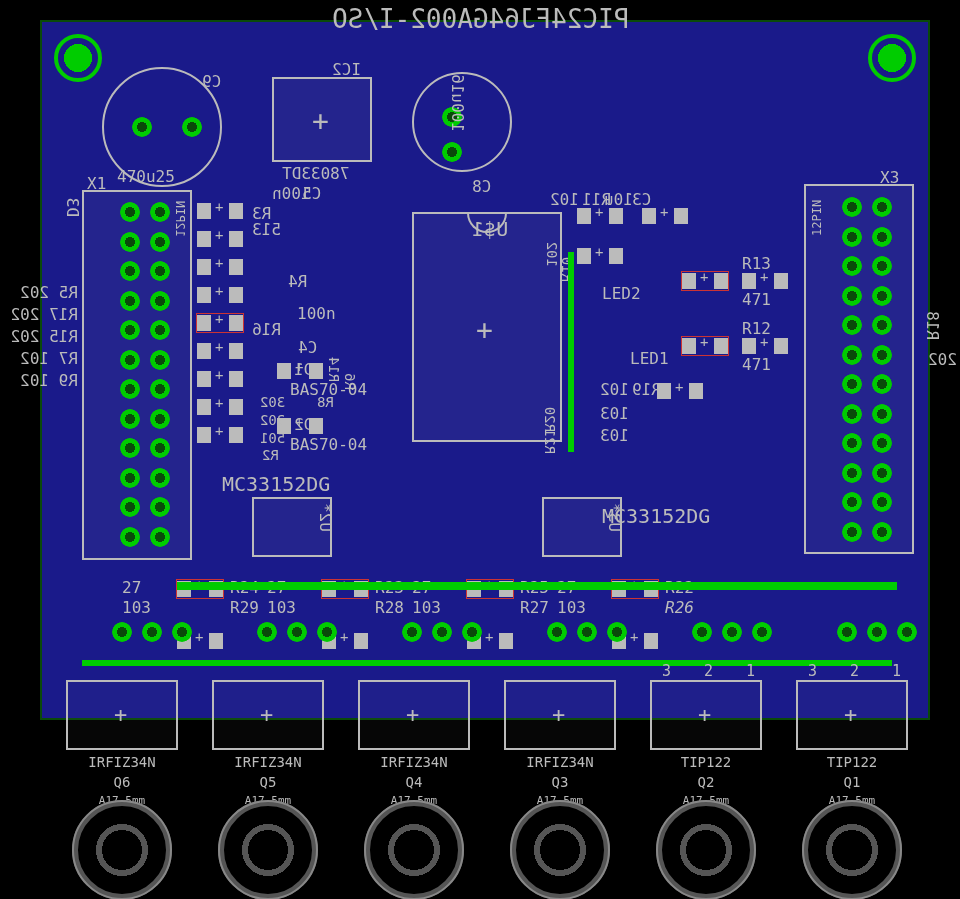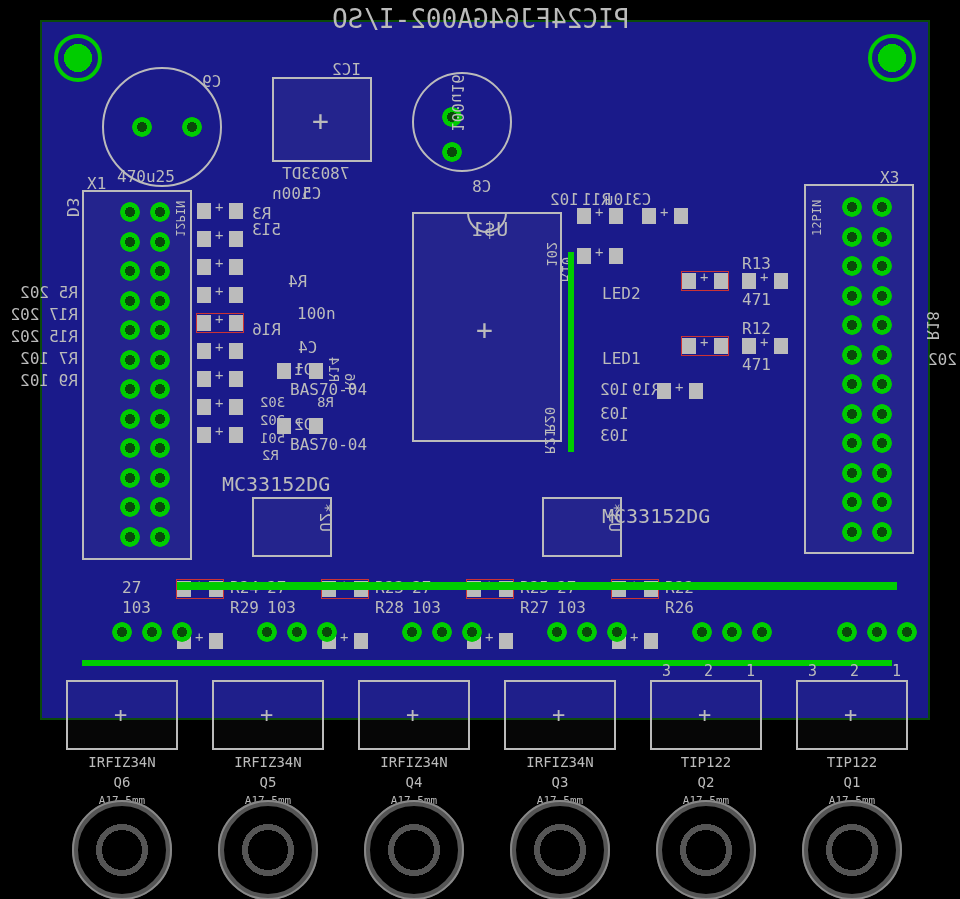--- a/index.html
+++ b/index.html
@@ -315,21 +315,21 @@
       <i></i>
     </div>
   <div class="label" style="left:700px; top:232px">R13</div>
   <div class="label" style="left:700px; top:268px">471</div>
 
   <div class="smd red" style="left:640px; top:315px">
       <i></i>
       <span class="plus">+</span>
       <i></i>
     </div>
-  <div class="label" style="left:560px; top:327px">LED1</div>
+  <div class="label" style="left:588px; top:327px">LED1</div>
   <div class="smd" style="left:700px; top:315px">
       <i></i>
       <span class="plus">+</span>
       <i></i>
     </div>
   <div class="label" style="left:700px; top:297px">R12</div>
   <div class="label" style="left:700px; top:333px">471</div>
 
   <div class="smd" style="left:615px; top:360px">
       <i></i>
@@ -400,21 +400,21 @@
         <i></i>
       </div>
       <div class="smd" style="left: 570px; top: 610px;">
         <i></i>
         <span class="plus">+</span>
         <i></i>
       </div>
       <div class="label" style="left: 515px; top: 556px;">27</div>
       <div class="label" style="left: 515px; top: 576px;">103</div>
       <div class="label" style="left: 623px; top: 556px;">R22</div>
-      <div class="label" style="left: 623px; top: 576px;">R26</div>
+      <div class="label" style="left: 623px; top: 576px; font-style: italic;">R26</div>
     </div>
 
   <div id="triples">
       <div class="hrow" style="left: 70px; top: 600px;">
         <div class="pad"></div>
         <div class="pad"></div>
         <div class="pad"></div>
       </div>
       <div class="hrow" style="left: 215px; top: 600px;">
         <div class="pad"></div>

